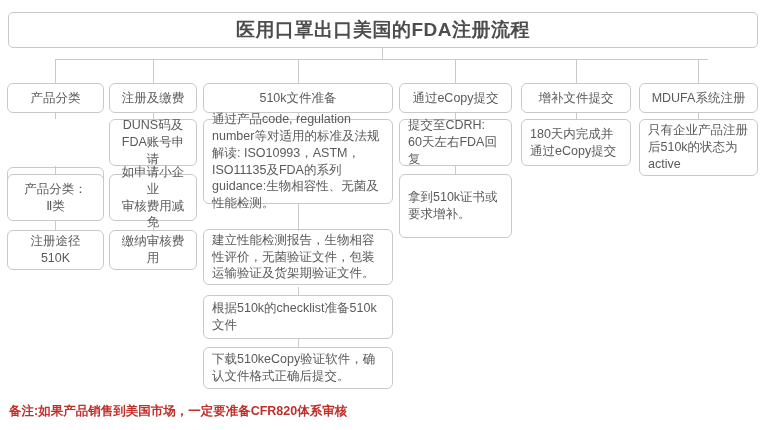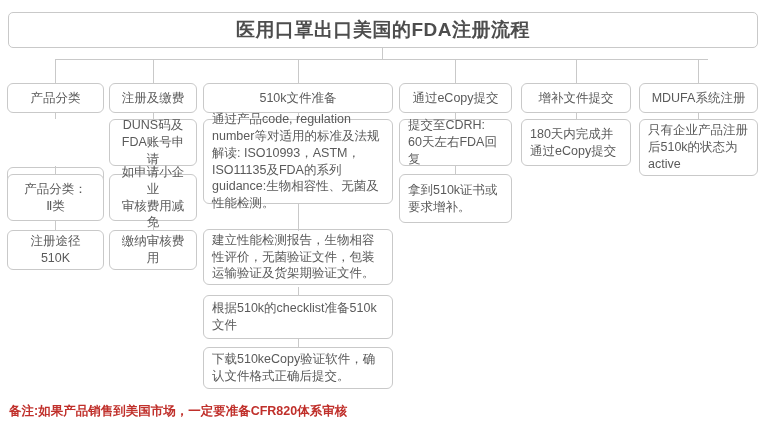--- a/index.html
+++ b/index.html
@@ -194,21 +194,21 @@
 
 <div class="line v" style="left:455px; top:113px; height:6px;"></div>
 <div class="box cell-box left" style="left:399px; top:119px; width:113px; height:47px;">
   <div class="cell-inner">
     <span>提交至CDRH:</span><br>
     <span>60天左右FDA回复</span>
   </div>
 </div>
 
 <div class="line v" style="left:455px; top:166px; height:8px;"></div>
-<div class="box cell-box left" style="left:399px; top:174px; width:113px; height:49px;">
+<div class="box cell-box left" style="left:399px; top:174px; width:113px; height:64px;">
   <div class="cell-inner">拿到510k证书或要求增补。</div>
 </div>
 
 <div class="line v" style="left:576px; top:113px; height:6px;"></div>
 <div class="box cell-box left" style="left:521px; top:119px; width:110px; height:47px;border-radius:6px;">
   <div class="cell-inner">180天内完成并通过eCopy提交</div>
 </div>
 
 <div class="line v" style="left:698px; top:113px; height:6px;"></div>
 <div class="box cell-box left" style="left:639px; top:119px; width:119px; height:57px;">

